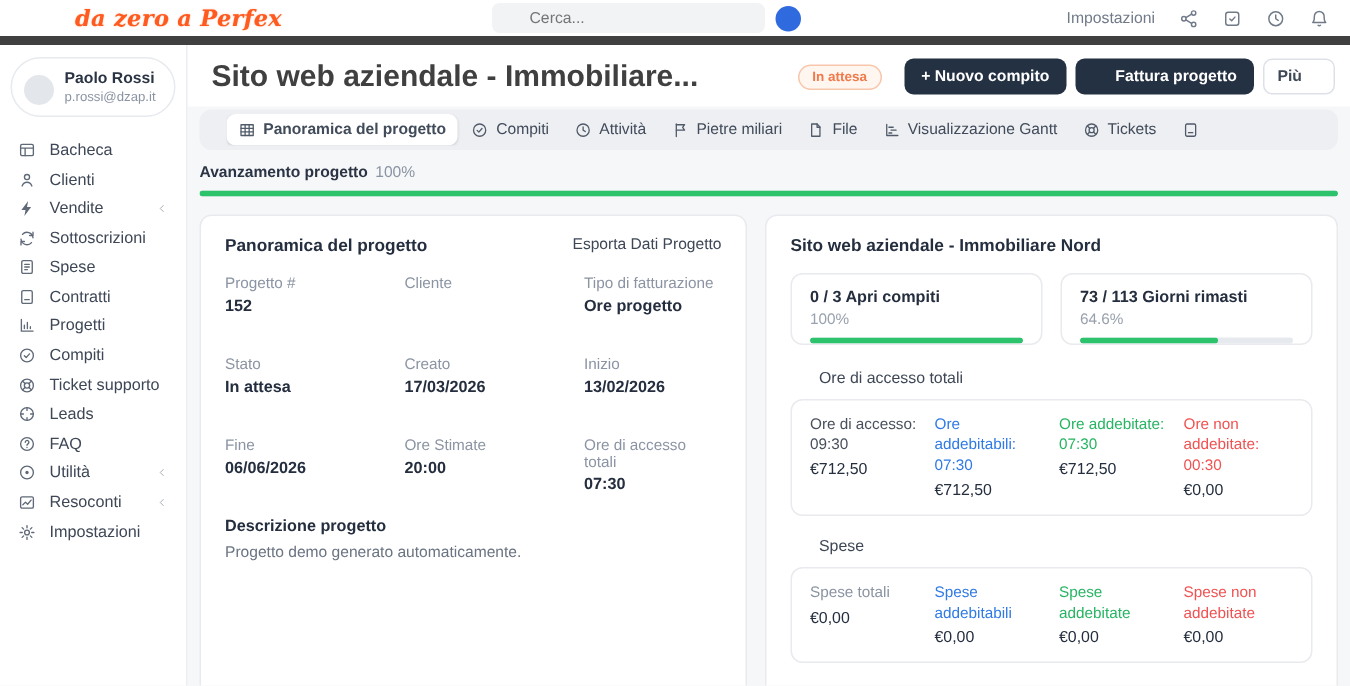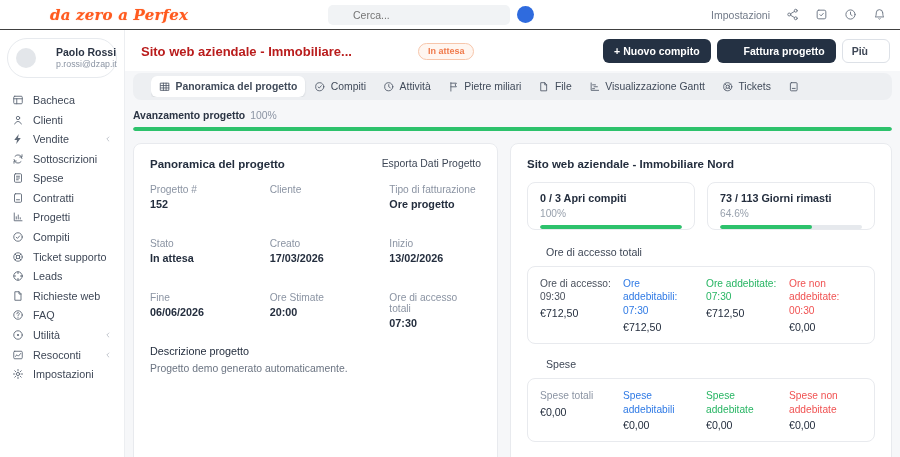--- a/index.html
+++ b/index.html
@@ -9,21 +9,21 @@
     background: #f6f7f9;
     color: #273143;
     font-size: 11px;
   }
   .icon { display: inline-flex; align-items: center; justify-content: center; flex: none; }
   .icon svg { width: 100%; height: 100%; fill: none; stroke: currentColor; stroke-width: 1.8; stroke-linecap: round; stroke-linejoin: round; }
 
   
   .topbar {
     position: fixed; top: 0; left: 0; right: 0; height: 30px;
-    background: #fff; border-bottom: 1px solid #404040;
+    background: #fff; border-bottom: 6px solid #404040;
     display: flex; align-items: center; padding: 0 14px; z-index: 30;
   }
   .hamburger { width: 14px; height: 14px; color: #5b6573; margin-right: 22px; cursor: pointer; }
   .logo {
     font-family: "DejaVu Serif", serif; font-style: italic; font-weight: bold;
     font-size: 15px; color: #ff5a1f; letter-spacing: .2px;
     text-shadow: 0 0 1px rgba(255,122,69,.6);
     white-space: nowrap;
   }
   .search-wrap {
@@ -46,21 +46,21 @@
   .topbar-settings { font-size: 10.5px; cursor: pointer; }
   .topbar-right .icon { width: 13px; height: 13px; cursor: pointer; }
 
   
   .sidebar {
     position: fixed; top: 30px; left: 0; bottom: 0; width: 125px;
     background: #fff; border-right: 1px solid #eceef1; z-index: 20; padding-top: 8px;
   }
   .user-card {
     margin: 0 7px 12px 7px; border: 1px solid #e7eaee; border-radius: 20px;
-    padding: 7px 8px; display: flex; align-items: center; gap: 20px; cursor: pointer;
+    padding: 7px 8px; display: flex; align-items: flex-end; gap: 7px; cursor: pointer;
   }
   .avatar {
     width: 20px; height: 20px; border-radius: 50%; background: #e3e6ea; color: #aab2bd;
     display: flex; align-items: center; justify-content: center; flex: none; overflow: hidden;
   }
   .avatar .icon { width: 12px; height: 12px; }
   .user-name { font-size: 10.5px; font-weight: bold; color: #2b3444; line-height: 1.25; }
   .user-email { font-size: 8.8px; color: #8b94a3; line-height: 1.25; }
   .nav { list-style: none; }
   .nav-item {
@@ -68,21 +68,21 @@
     color: #3e4756; font-size: 10.8px; font-weight: 500; cursor: pointer; white-space: nowrap;
   }
   .nav-item .icon { width: 12px; height: 12px; color: #5f6977; }
   .nav-item .chev { margin-left: auto; width: 8px; height: 8px; color: #9aa1ad; }
 
   
   .main { position: fixed; top: 30px; left: 125px; right: 0; bottom: 0; overflow: hidden; }
   .page-head {
     background: #fff; display: flex; align-items: center; padding: 9px 10px 8px 16px; gap: 9px;
   }
-  .page-title { font-size: 13px; font-weight: bold; color: #b91c1c; white-space: nowrap; }
+  .page-title { font-size: 20px; font-weight: bold; color: #404040; white-space: nowrap; }
   .title-chev { width: 10px; height: 10px; color: #6b7482; cursor: pointer; }
   .members-icon { width: 13px; height: 13px; color: #6b7482; margin-left: 8px; cursor: pointer; }
   .status-badge {
     margin-left: 8px; font-size: 9px; font-weight: 600; color: #f07a4b;
     background: #fff6f0; border: 1px solid #f7c6ab; border-radius: 9px; padding: 2.5px 9px;
   }
   .head-actions { margin-left: auto; display: flex; align-items: center; gap: 6px; }
   .btn-dark {
     background: #243143; color: #fff; border: none; border-radius: 6px;
     font-family: inherit; font-size: 10.5px; font-weight: 600; padding: 6px 11px;
@@ -131,21 +131,21 @@
     display: flex; align-items: center; gap: 5px; font-size: 10.4px; color: #3e4756;
     cursor: pointer; font-weight: 500;
   }
   .export-link .icon { width: 12px; height: 12px; color: #242e3e; }
 
   .fields { display: grid; grid-template-columns: 1fr 1fr 1fr; row-gap: 13px; column-gap: 10px; gap: 28px; }
   .field-label { font-size: 10.2px; color: #8b94a3; margin-bottom: 3px; }
   .field-value { font-size: 10.8px; color: #242e3e; font-weight: 600; }
   .field-value.link { color: #2f6bde; cursor: pointer; }
   .desc-block { margin-top: 16px; }
-  .desc-title { font-size: 10.8px; font-weight: normal; color: #242e3e; margin-bottom: 6px; }
+  .desc-title { font-size: 10.8px; font-weight: bold; color: #242e3e; margin-bottom: 6px; }
   .desc-text { font-size: 10.4px; color: #6b7482; }
 
   
   .stats-row { display: flex; gap: 12px; margin: 12px 0 16px 0; }
   .stat-box { flex: 1; border: 1px solid #e8eaee; border-radius: 8px; padding: 9px 12px 0 12px; }
   .stat-title { font-size: 10.8px; font-weight: bold; color: #242e3e; margin-bottom: 4px; }
   .stat-pct { font-size: 10.2px; color: #98a1ad; margin-bottom: 6px; }
 
   .section-head { display: flex; align-items: center; gap: 7px; margin: 14px 0 8px 0; color: #3e4756; }
   .section-head .icon { width: 12px; height: 12px; color: #5f6977; }
@@ -304,29 +304,20 @@
         <span>Ticket supporto</span>
       </li>
       <li class="nav-item">
         <span class="icon ">
           <svg viewBox="0 0 24 24">
             <circle cx="12" cy="12" r="8.5"></circle>
             <path d="M12 3.5V7.2M12 16.8v3.7M3.5 12h3.7M16.8 12h3.7"></path>
           </svg>
         </span>
         <span>Leads</span>
-      </li>
-      <li class="nav-item">
-        <span class="icon ">
-          <svg viewBox="0 0 24 24">
-            <path d="M6.5 3.5h7.5l4 4v13H6.5z"></path>
-            <path d="M14 3.5V8h4"></path>
-          </svg>
-        </span>
-        <span>Richieste web</span>
       </li>
       <li class="nav-item">
         <span class="icon ">
           <svg viewBox="0 0 24 24">
             <circle cx="12" cy="12" r="8.5"></circle>
             <path d="M9.7 9.6a2.4 2.4 0 114.1 1.7c-.7.7-1.8 1-1.8 2.4"></path>
             <path d="M12 16.7v.1"></path>
           </svg>
         </span>
         <span>FAQ</span>

